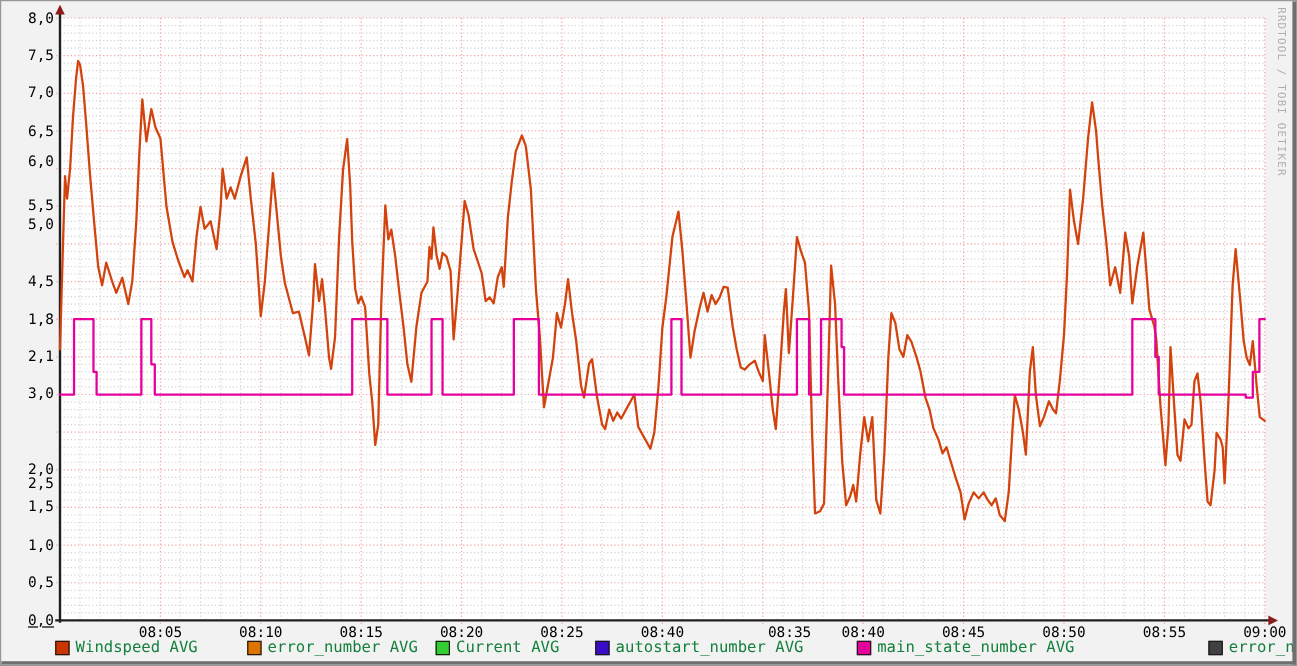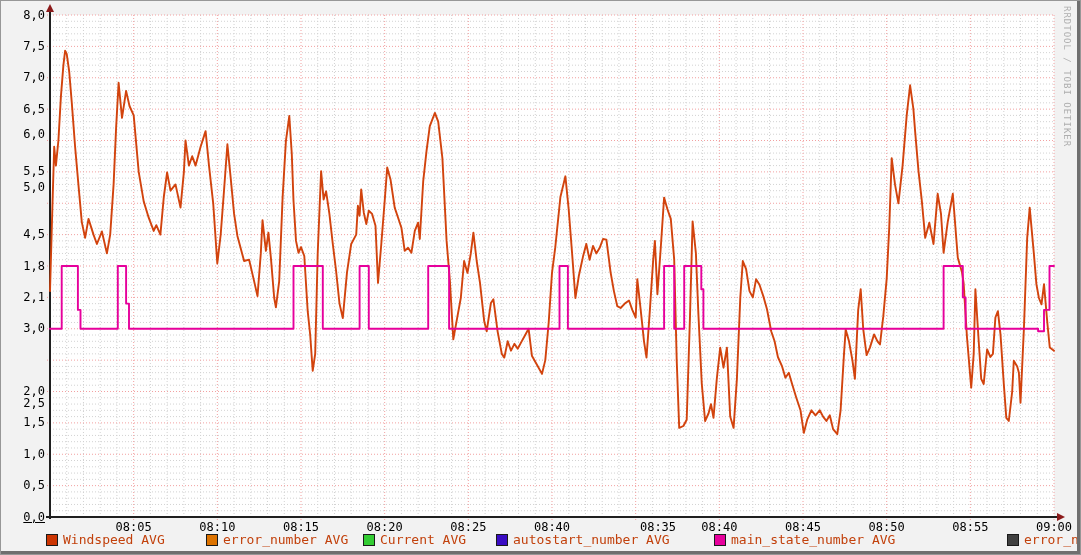--- a/index.html
+++ b/index.html
@@ -18,21 +18,21 @@
   .xlabel{
     position:absolute;width:60px;text-align:center;top:520px;
     font-size:12px;line-height:13px;color:#000;white-space:pre;
   }
   .legend-item{position:absolute;top:531px;height:16px;white-space:pre;}
   .legend-swatch{
     position:absolute;left:0;top:2px;width:10px;height:10px;
     border:1px solid #1a1a1a;box-sizing:content-box;
   }
   .legend-label{
-    position:absolute;left:17px;top:0;font-size:13px;line-height:16px;color:#c2410c;
+    position:absolute;left:17px;top:0;font-size:13px;line-height:16px;color:#15803d;
   }
   .watermark{
     position:absolute;left:1061px;top:5px;
     writing-mode:vertical-rl;text-orientation:mixed;
     font-size:9px;letter-spacing:1px;color:#aeaeae;white-space:pre;
   }
 </style>
 </head>
 <body>
 

